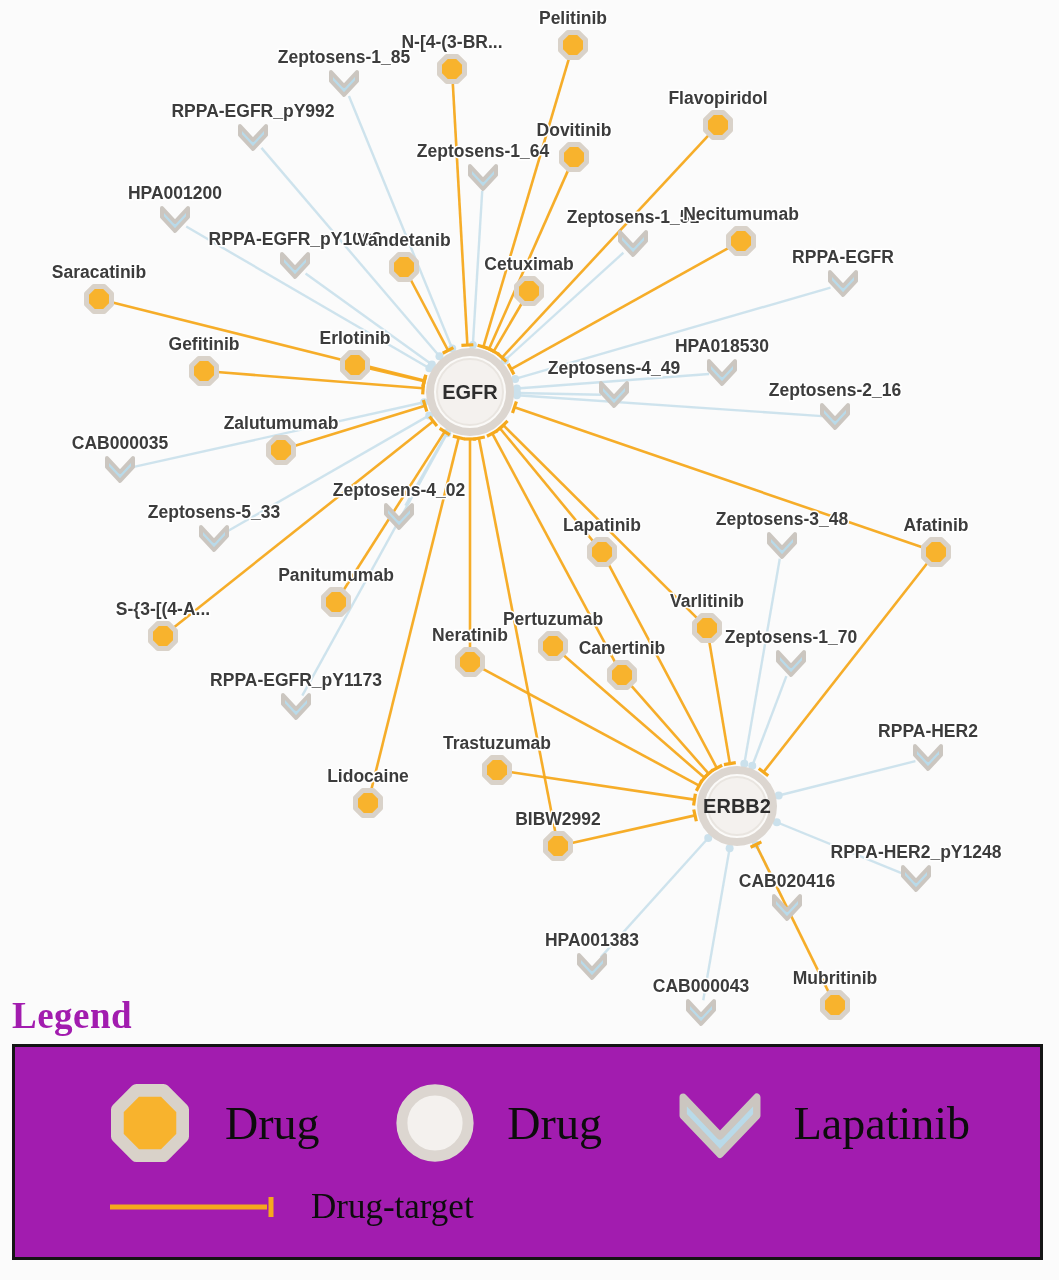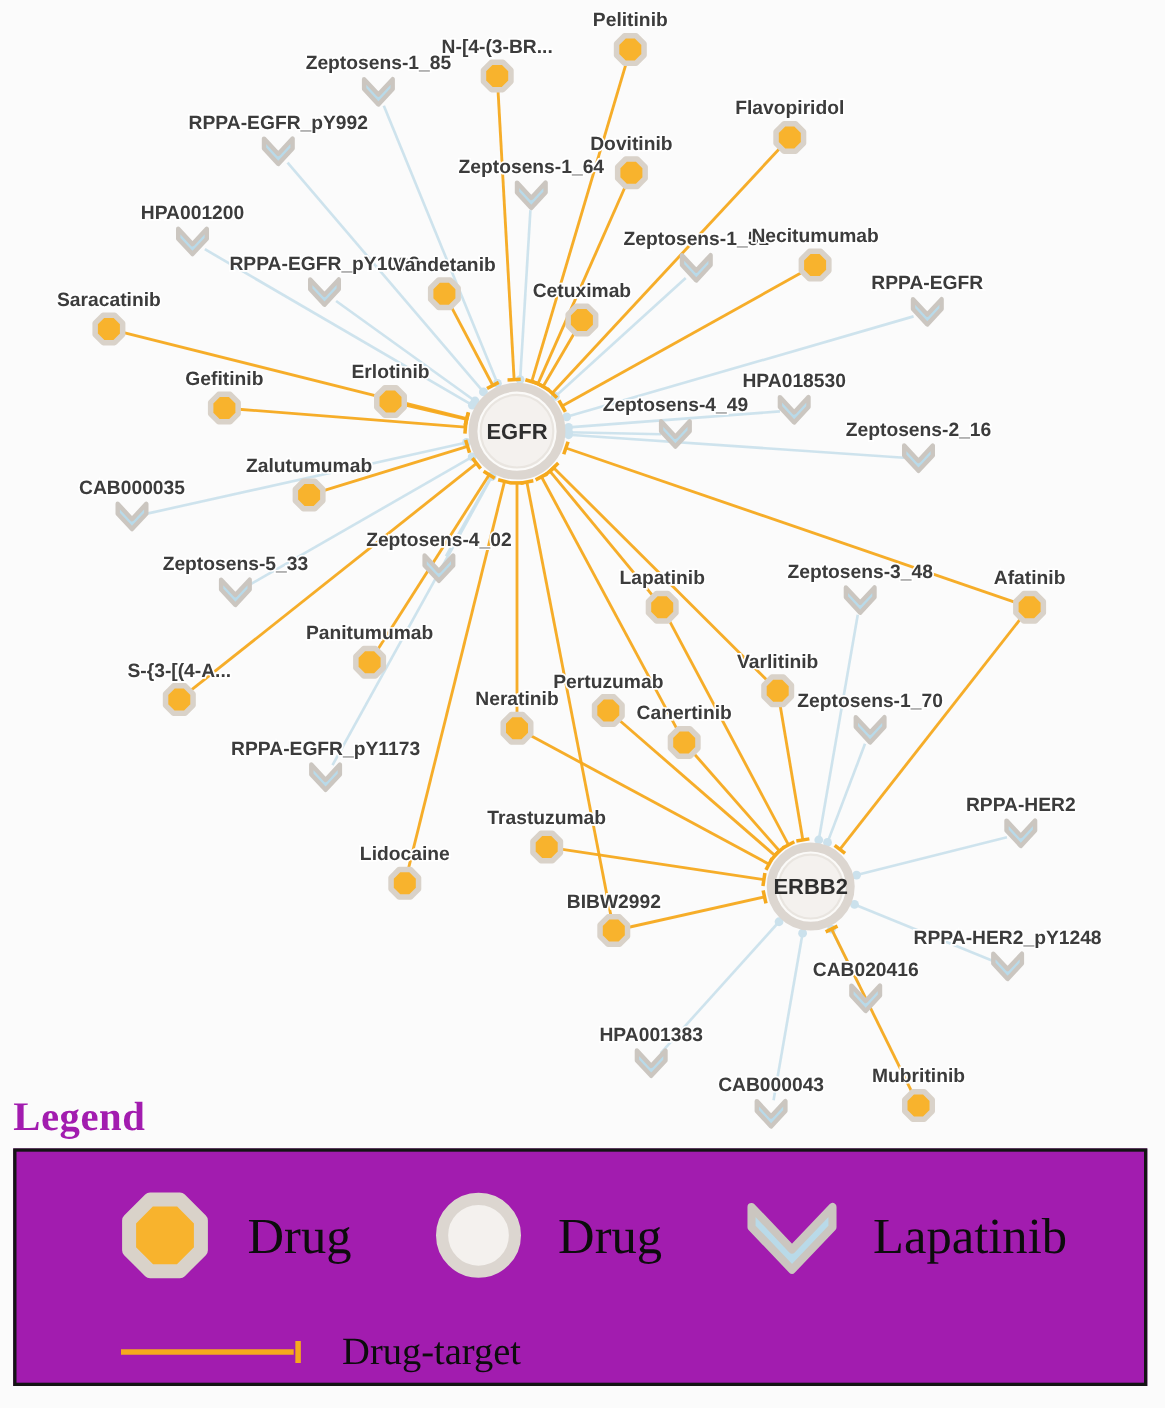--- a/index.html
+++ b/index.html
@@ -21,21 +21,21 @@
     box-sizing:border-box; border:3px solid #141414; background:#a21caf;
     display:flex; flex-direction:column; justify-content:flex-start;
     padding:26px 46px 0 46px;
   }
   .legend-nodes {
     display:flex; align-items:center; justify-content:space-between;
     height:100px; padding:0 24px 0 40px;
   }
   .legend-edges {
     display:flex; align-items:center; justify-content:space-between;
-    height:52px; margin-top:30px; padding:0 4px 0 46px;
+    height:52px; margin-top:8px; padding:0 4px 0 46px;
   }
   .legend-item { display:flex; align-items:center; gap:26px; }
   .legend-item .nlabel {
     font-family:"Liberation Serif", serif; font-size:46px; color:#0c0c0c;
   }
   .legend-item .elabel {
     font-family:"Liberation Serif", serif; font-size:35px; color:#0c0c0c;
   }
   .licon { display:block; }
 </style>

